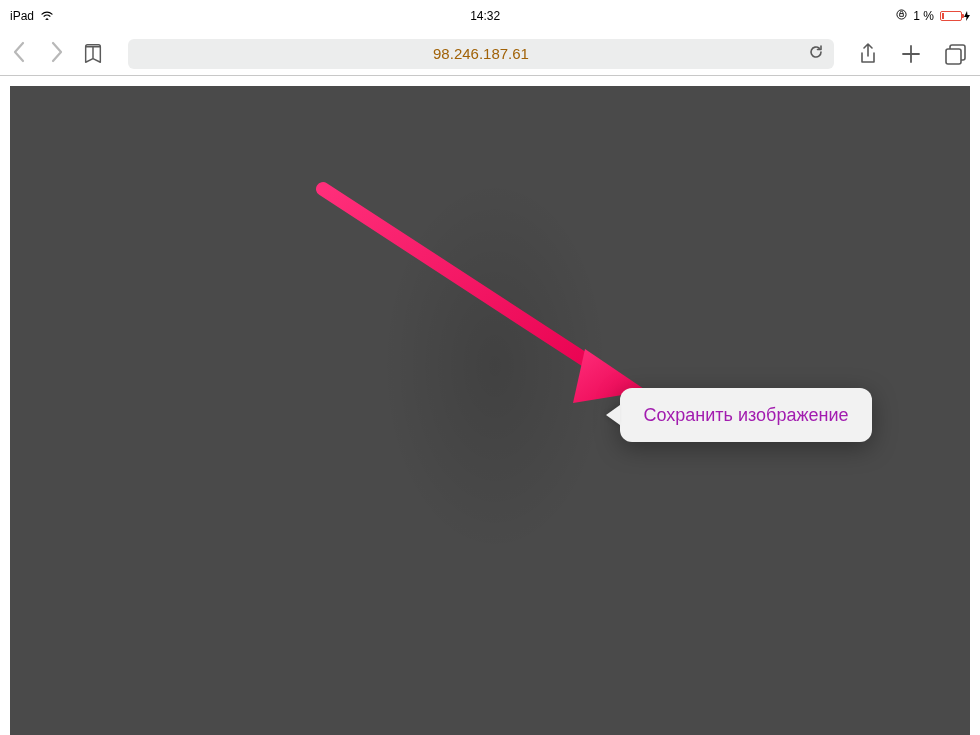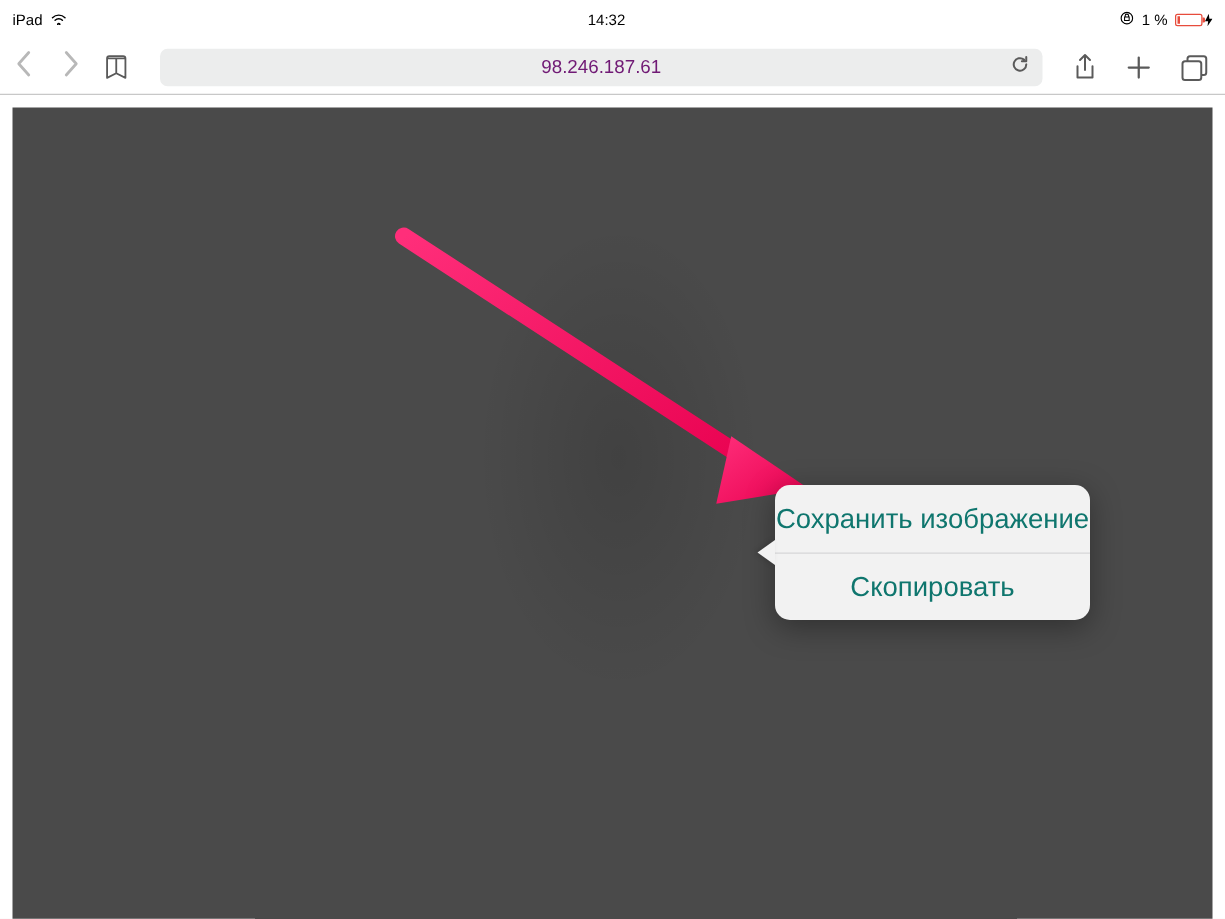--- a/index.html
+++ b/index.html
@@ -40,21 +40,21 @@
   flex: 1;
   height: 30px;
   background: #eceded;
   border-radius: 6px;
   display: flex;
   align-items: center;
   justify-content: center;
   position: relative;
   margin: 0 6px;
 }
-.address-text { color: #701a75; font-size: 15px; }
+.address-text { color: #a16207; font-size: 15px; }
 .reload-btn { position: absolute; right: 10px; top: 50%; transform: translateY(-50%); }
 .reload-btn svg { width: 16px; height: 16px; }
 
 .right-actions { display: flex; gap: 22px; align-items: center; }
 .icon-btn svg { display: block; }
 
 .content {
   position: relative;
   width: 100%;
   height: calc(735px - 18px - 44px);
@@ -95,22 +95,22 @@
   border: 10px solid transparent;
   border-right: 14px solid #f2f2f2;
   border-left: none;
   filter: drop-shadow(-2px 0 2px rgba(0,0,0,0.15));
 }
 .popover-item {
   height: 54px;
   display: flex;
   align-items: center;
   justify-content: center;
-  color: #0f766e;
-  font-size: 22px;
+  color: #a21caf;
+  font-size: 18px;
   cursor: pointer;
 }
 .popover-item + .popover-item { border-top: 1px solid #d6d6d8; }
 
 .arrow-annotation {
   position: absolute;
   left: 305px;
   top: 95px;
   width: 340px;
   height: 230px;
@@ -207,16 +207,15 @@
           <stop offset="0" stop-color="#ff2e7a"></stop>
           <stop offset="1" stop-color="#e8004f"></stop>
         </linearGradient>
       </defs>
       <path d="M8 8 L295 195" stroke="url(#arr)" stroke-width="14" stroke-linecap="round"></path>
       <path d="M270 168 L332 210 L258 222 Z" fill="url(#arr)"></path>
     </svg>
 
     <div class="popover">
       <div class="popover-item">Сохранить изображение</div>
-      <div class="popover-item">Скопировать</div>
     </div>
   </div>
 </div>
 
 </body></html>

